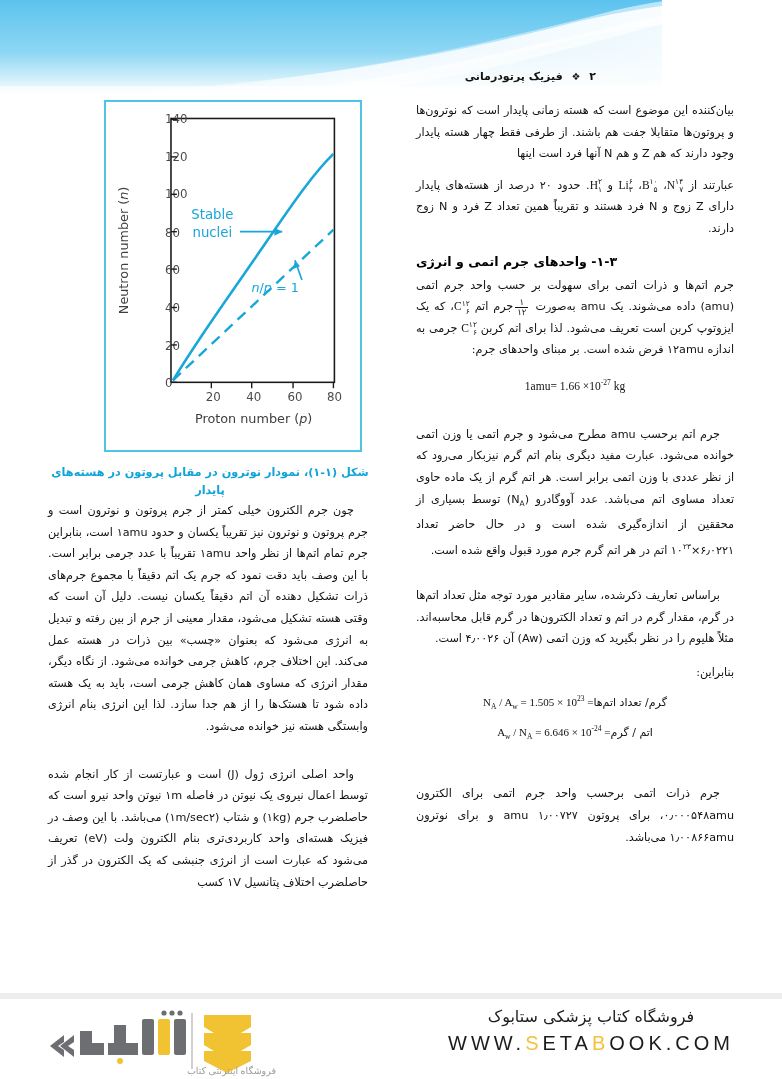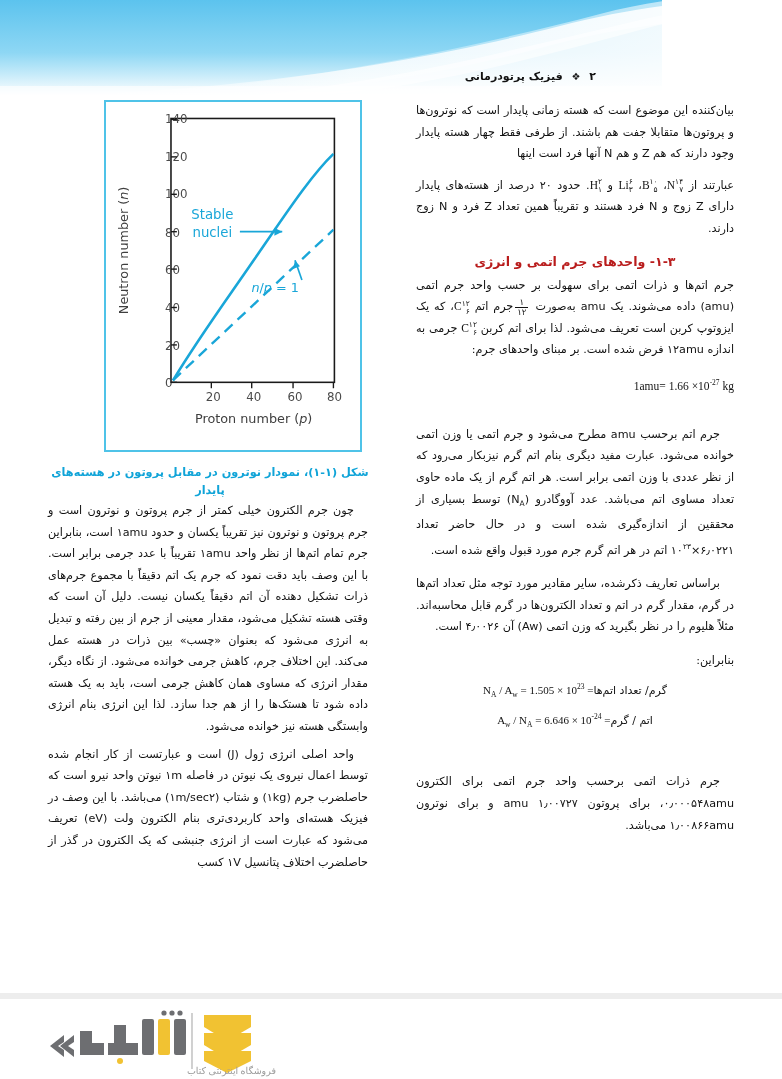--- a/index.html
+++ b/index.html
@@ -37,34 +37,34 @@
     position:absolute;left:48px;top:100px;width:320px;
     direction:rtl;text-align:justify;
   }
 
   p.para{
     margin:0 0 0 0;
     font-size:11.2px;line-height:21.6px;color:#111;
     text-align:justify;text-justify:inter-word;
     font-family:"DejaVu Sans","Liberation Sans",sans-serif;
   }
-  p.para + p.para{margin-top:6px;}
+  p.para + p.para{margin-top:26px;}
   .indent{text-indent:14px;}
 
   .section-head{
     margin:14px 0 6px 0;
-    font-size:12.6px;font-weight:bold;color:#b91c1c;
-    direction:rtl;text-align:center;
+    font-size:12.6px;font-weight:bold;color:#000000;
+    direction:rtl;text-align:left;
   }
 
   .eq-block{direction:ltr;text-align:left;margin-top:10px;}
   .eq{
     font-family:"Liberation Serif","DejaVu Serif",serif;
     font-size:11.5px;color:#111;line-height:20px;
-    direction:ltr;text-align:right;white-space:nowrap;
+    direction:ltr;text-align:center;white-space:nowrap;
   }
   .eq-rtl{
     direction:rtl;text-align:center;
     font-family:"DejaVu Sans",sans-serif;font-size:11px;line-height:22px;color:#111;
   }
   .label-rtl{font-family:"DejaVu Sans",sans-serif;font-size:11px;}
   sup{font-size:7.5px;vertical-align:super;}
   sub{font-size:7.5px;vertical-align:sub;}
   .serif{font-family:"Liberation Serif","DejaVu Serif",serif;}
 
@@ -233,21 +233,21 @@
     </p>
 
     <div class="eq-block" style="margin-top:12px;">
       <div class="eq"><span>1amu= 1.66 ×10</span><sup>-27</sup><span> kg</span></div>
     </div>
 
     <p class="para indent" style="margin-top:28px;">
       <span>جرم اتم برحسب amu مطرح می‌شود و جرم اتمی یا وزن اتمی خوانده می‌شود. عبارت مفید دیگری بنام اتم گرم نیزبکار می‌رود که از نظر عددی با وزن اتمی برابر است. هر اتم گرم از یک ماده حاوی تعداد مساوی اتم می‌باشد. عدد آووگادرو (N</span><sub>A</sub><span>) توسط بسیاری از محققین از اندازه‌گیری شده است و در حال حاضر تعداد ۶٫۰۲۲۱×۱۰</span><sup>۲۳</sup><span> اتم در هر اتم گرم جرم مورد قبول واقع شده است.</span>
     </p>
 
-    <p class="para indent" style="margin-top:12px;">براساس تعاریف ذکرشده، سایر مقادیر مورد توجه مثل تعداد اتم‌ها در گرم، مقدار گرم در اتم و تعداد الکترون‌ها در گرم قابل محاسبه‌اند. مثلاً هلیوم را در نظر بگیرید که وزن اتمی (Aw) آن ۴٫۰۰۲۶ است.</p>
+    <p class="para indent" style="margin-top:24px;">براساس تعاریف ذکرشده، سایر مقادیر مورد توجه مثل تعداد اتم‌ها در گرم، مقدار گرم در اتم و تعداد الکترون‌ها در گرم قابل محاسبه‌اند. مثلاً هلیوم را در نظر بگیرید که وزن اتمی (Aw) آن ۴٫۰۰۲۶ است.</p>
 
     <p class="para" style="margin-top:12px;text-align:right;">بنابراین:</p>
 
     <div class="eq-block" style="margin-top:4px;">
       <div class="eq-rtl">
         <span class="label-rtl">گرم/ تعداد اتم‌ها</span><span class="serif">= N</span><sub class="serif">A</sub><span class="serif"> / A</span><sub class="serif">w</sub><span class="serif"> = 1.505 × 10</span><sup class="serif">23</sup>
       </div>
       <div class="eq-rtl">
         <span class="label-rtl">اتم / گرم</span><span class="serif">= A</span><sub class="serif">w</sub><span class="serif"> / N</span><sub class="serif">A</sub><span class="serif"> = 6.646 × 10</span><sup class="serif">-24</sup>
       </div>
@@ -280,15 +280,19 @@
           <path d="M62,50 L92,50 L92,38 L80,38 L80,20 L68,20 L68,38 L62,38 Z" fill="#6d6e71"></path>
           <circle cx="74" cy="56" r="3" fill="#f1c232"></circle>
           <path d="M34,50 L58,50 L58,38 L46,38 L46,26 L34,26 Z" fill="#6d6e71"></path>
           <path d="M28,30 L14,41 L28,52 L28,45 L22,41 L28,37 Z" fill="#6d6e71"></path>
           <path d="M18,30 L4,41 L18,52 L18,45 L12,41 L18,37 Z" fill="#6d6e71"></path>
         </g>
       </svg>
       <div class="logo-sub">فروشگاه اینترنتی کتاب</div>
     </div>
 
+    <div class="footer-right">
+      <div class="footer-fa">فروشگاه کتاب پزشکی ستابوک</div>
+      <div class="footer-url"><span>WWW.</span><span class="hl">S</span><span>ETA</span><span class="hl">B</span><span>OOK.COM</span></div>
+    </div>
   </div>
 
 </div>
 
 </body></html>

